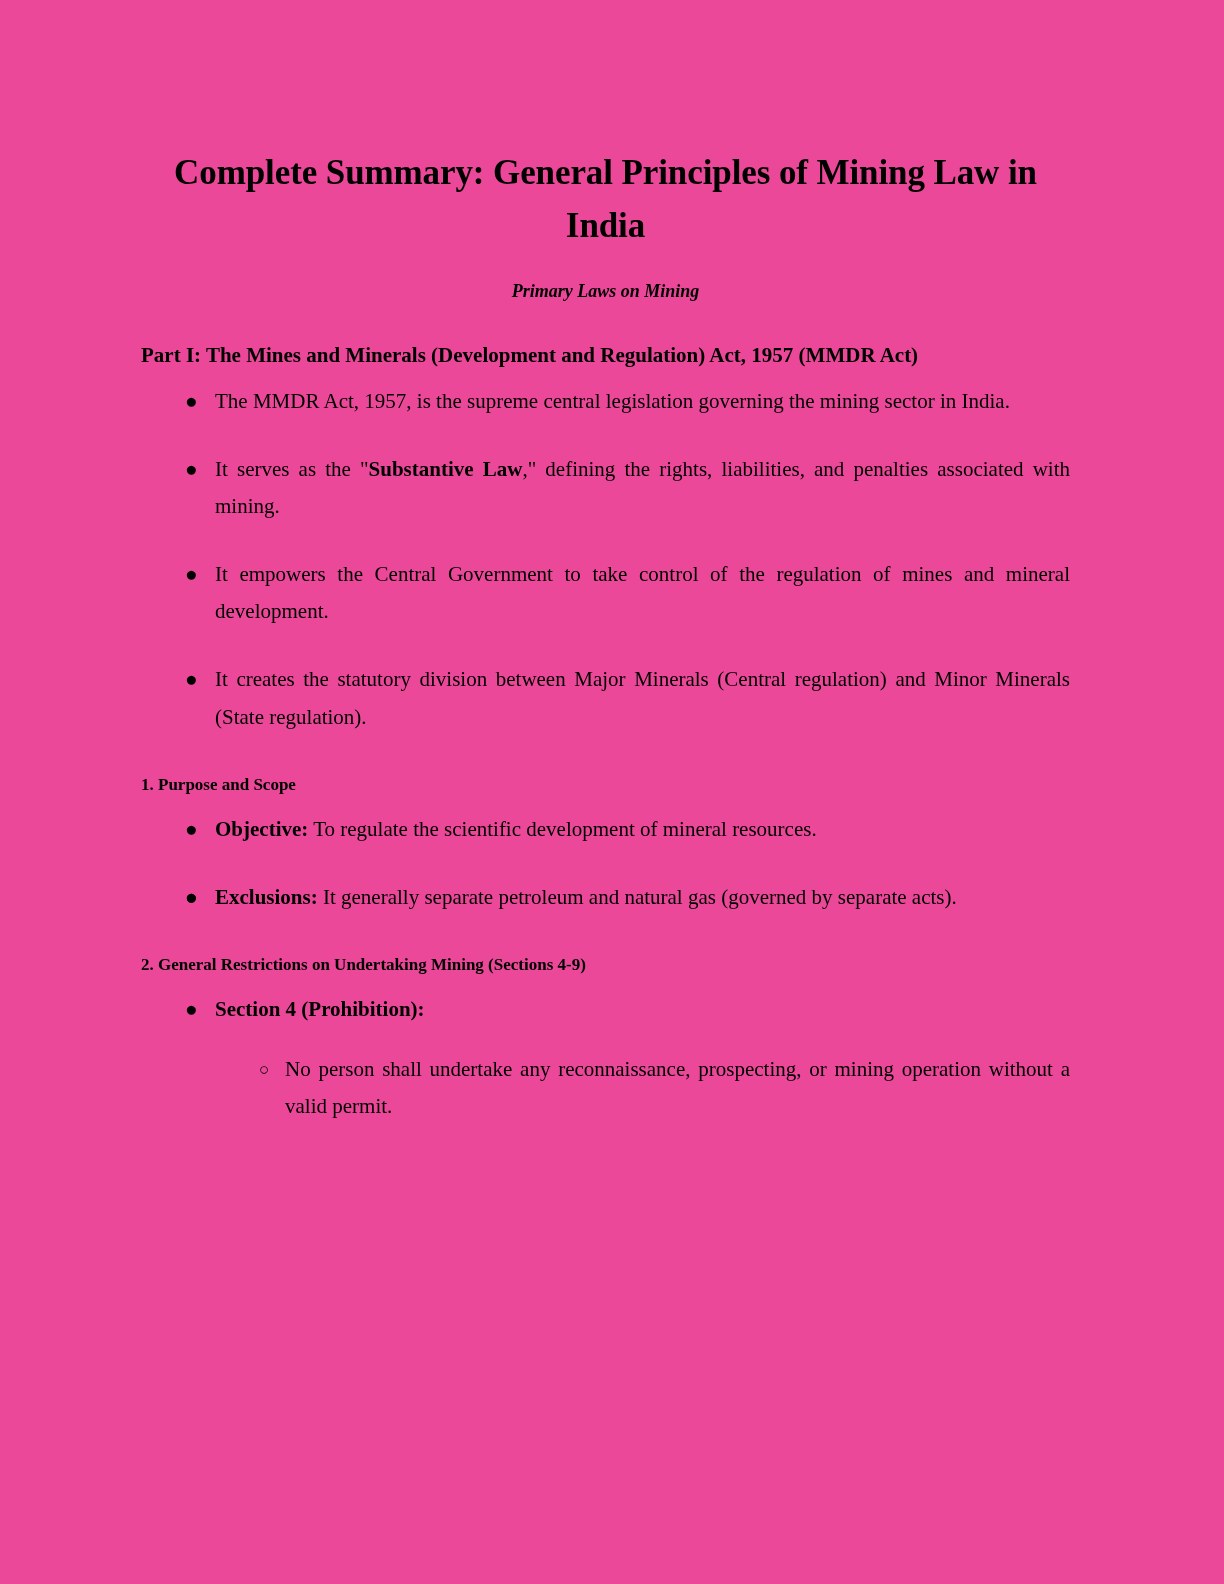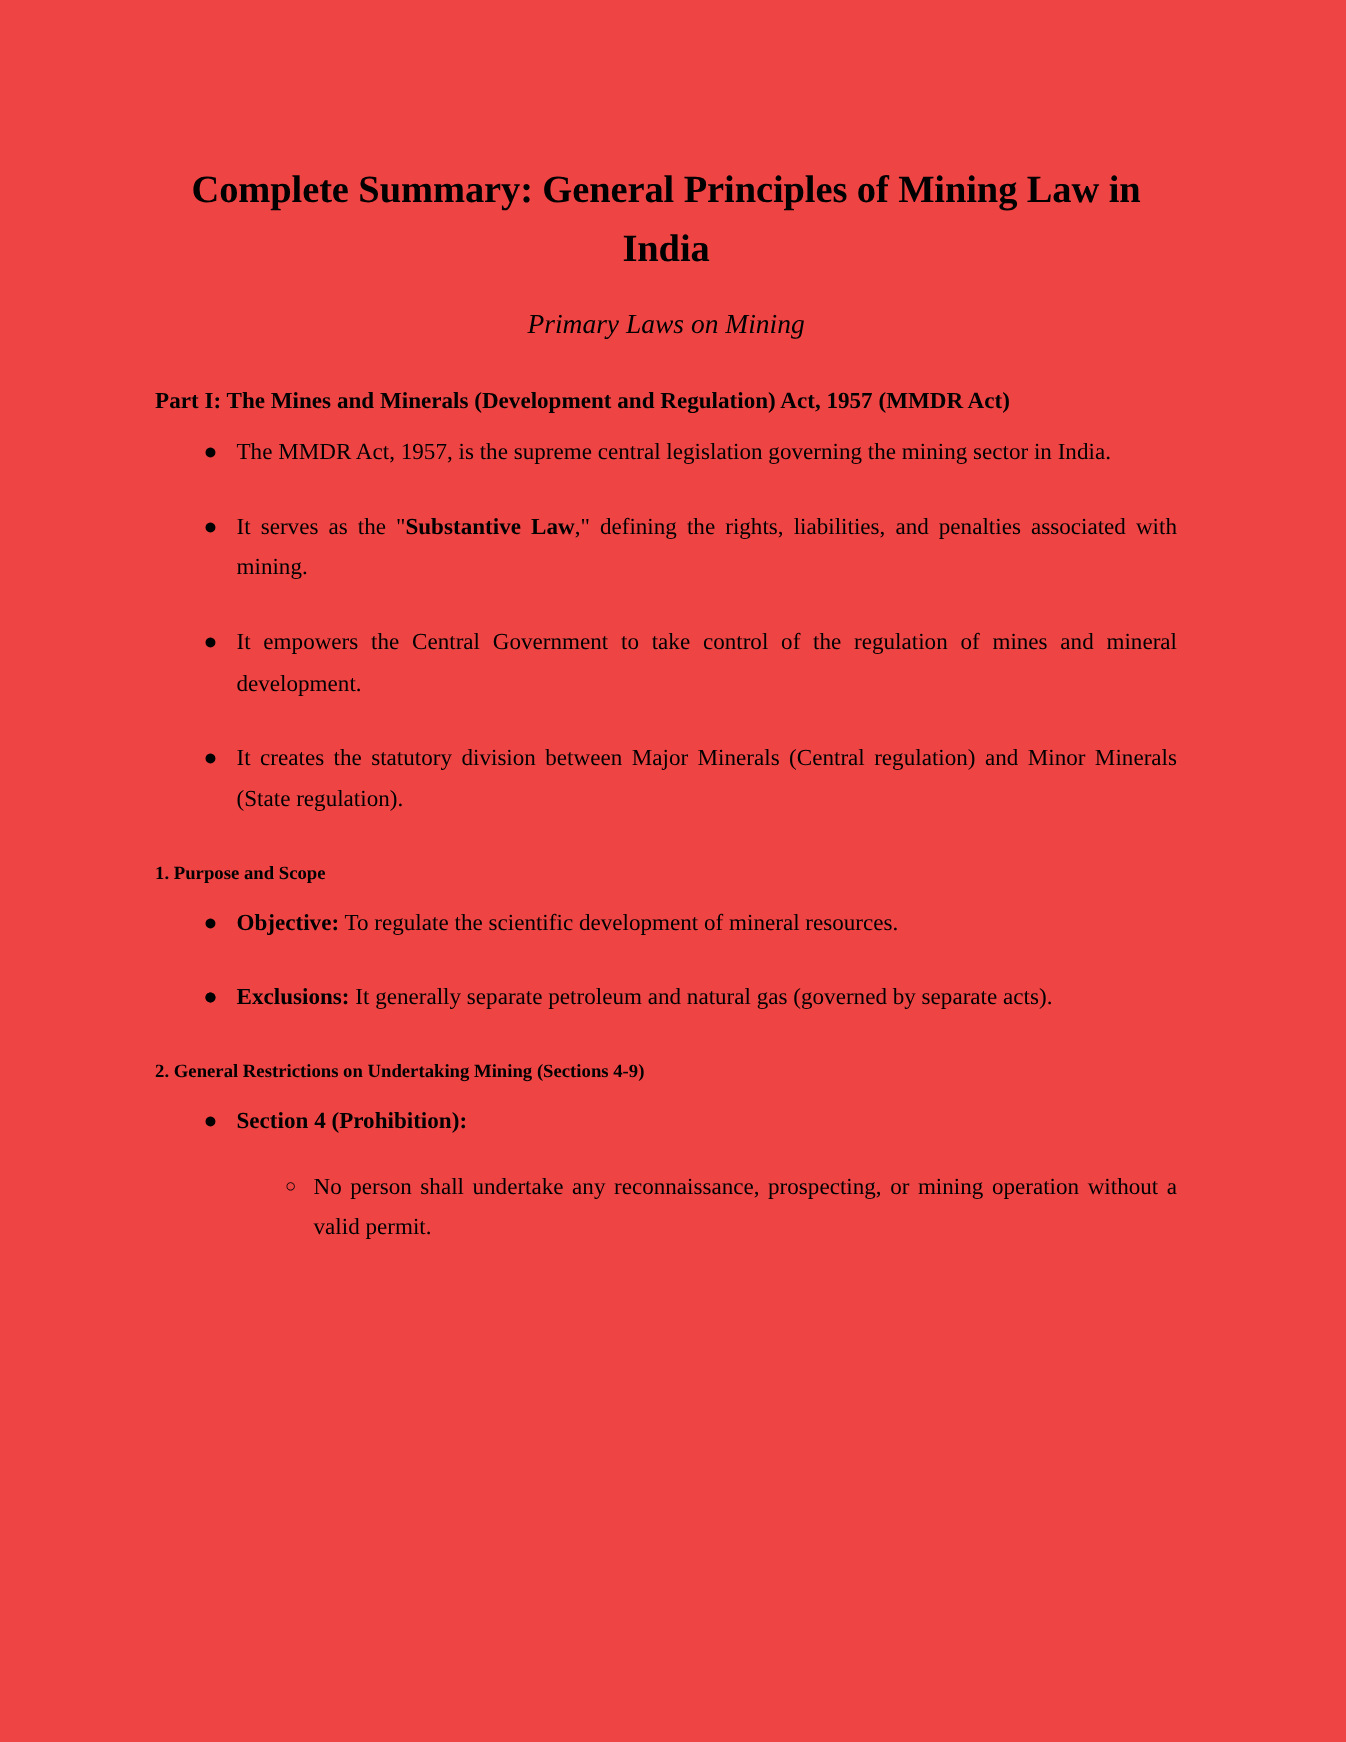--- a/index.html
+++ b/index.html
@@ -12,38 +12,38 @@
     height: 1584px;
     font-family: "Liberation Serif", "DejaVu Serif", serif;
     color: #000000;
     -webkit-font-smoothing: antialiased;
   }
 
   .page {
     position: relative;
     width: 1224px;
     height: 1584px;
-    background: #ef4444;
+    background: #ec4899;
     box-sizing: border-box;
     padding: 146px 154px 0 141px;
   }
 
   .doc-title {
     font-size: 35px;
     font-weight: bold;
     text-align: center;
     line-height: 1.52;
     letter-spacing: -0.1px;
     margin: 0 0 6px 0;
     padding: 0 6px;
   }
 
   .doc-subtitle {
-    font-size: 25px;
-    font-weight: normal;
+    font-size: 18px;
+    font-weight: bold;
     font-style: italic;
     text-align: center;
     margin: 28px 0 0 0;
     line-height: 1.3;
   }
 
   .part-heading {
     font-size: 21px;
     font-weight: bold;
     margin: 37px 0 1px 0;

